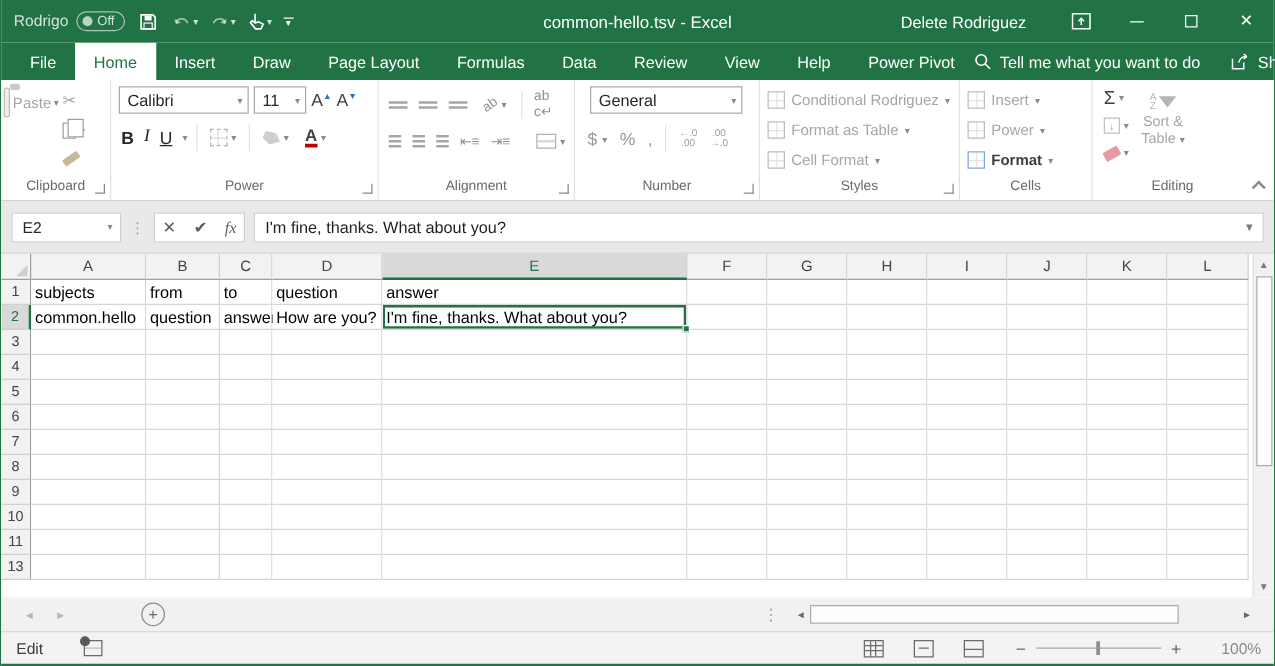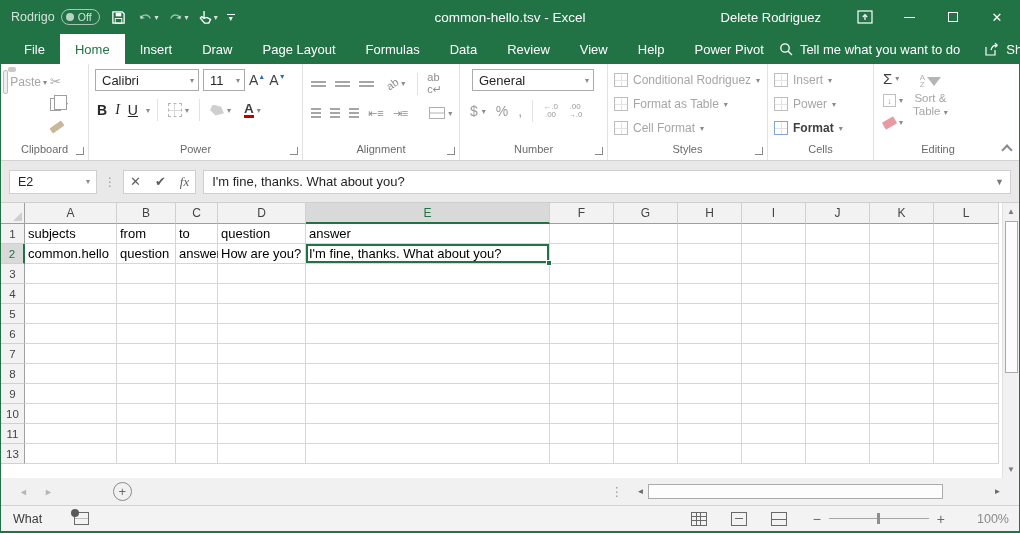--- a/index.html
+++ b/index.html
@@ -708,21 +708,21 @@
     <span class="sb-dots">⋮</span>
     <span class="hscroll">
       <span class="harrow">◄</span>
       <span class="hthumb"></span>
       <span class="htrack"></span>
       <span class="harrow">►</span>
     </span>
   </div>
 
   <div class="statusbar">
-    <span>What</span>
+    <span>Edit</span>
     <span class="macro-ic"></span>
     <div class="sb-right">
       <div class="viewics">
         <span class="vic normal"></span>
         <span class="vic layout"></span>
         <span class="vic pbreak"></span>
       </div>
       <div class="zoomctl">
         <span class="zsign">−</span>
         <span class="zline">

